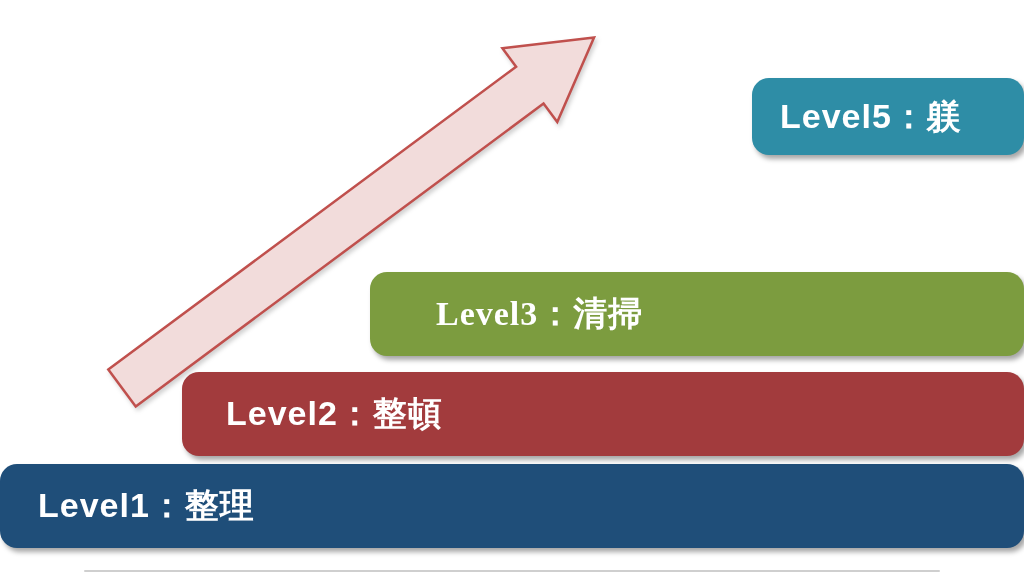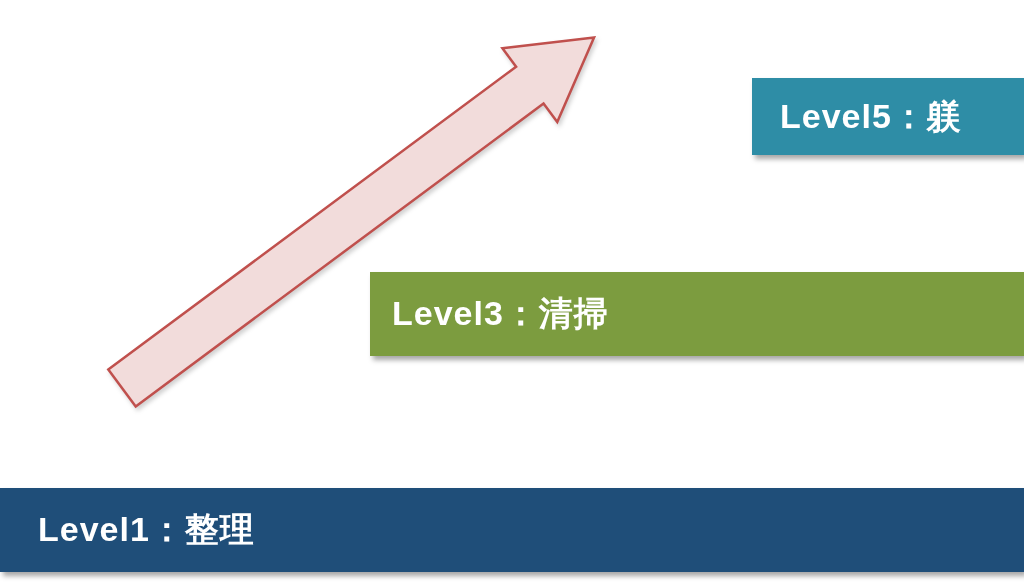--- a/index.html
+++ b/index.html
@@ -14,35 +14,36 @@
     height: 584px;
     background: #ffffff;
     overflow: hidden;
   }
   .level-bar {
     position: absolute;
     display: flex;
     align-items: center;
     box-shadow: 3px 4px 5px rgba(0,0,0,0.35);
     z-index: 2;
+    border-radius: 17px;
   }
   .level-bar .label {
     color: #ffffff;
     font-weight: bold;
     font-size: 34px;
     letter-spacing: 1px;
     white-space: nowrap;
   }
   
-  .bar-1 { left: 0px;   top: 488px; width: 1024px; height: 84px; }
+  .bar-1 { left: 0px;   top: 464px; width: 1024px; height: 84px; }
   .bar-1 .label { padding-left: 38px; }
   .bar-2 { left: 182px; top: 372px; width: 842px;  height: 84px; }
   .bar-2 .label { padding-left: 44px; }
   .bar-3 { left: 370px; top: 272px; width: 654px;  height: 84px; }
-  .bar-3 .label { padding-left: 22px; }
+  .bar-3 .label { padding-left: 66px; font-family: Liberation Serif, serif; }
   .bar-4 { left: 560px; top: 180px; width: 464px;  height: 78px; }
   .bar-4 .label { padding-left: 36px; }
   .bar-5 { left: 752px; top: 78px;  width: 272px;  height: 77px; }
   .bar-5 .label { padding-left: 28px; }
 
   .growth-arrow-svg {
     position: absolute;
     left: 0; top: 0;
     width: 1024px;
     height: 584px;
@@ -69,20 +70,23 @@
   <svg class="growth-arrow-svg" viewBox="0 0 1024 584">
     <g transform="translate(122,388) rotate(-36.6)">
       <polygon points="0,-23 508,-23 508,-46 588,0 508,46 508,23 0,23" fill="#F2DCDB" stroke="#C0504D" stroke-width="2.5" stroke-linejoin="miter"></polygon>
     </g>
   </svg>
 
   <div class="level-bar bar-1" style="background: rgb(31, 78, 121);">
     <span class="label">Level1：整理</span>
   </div>
 
+  <div class="level-bar bar-2" style="background: rgb(162, 59, 61);">
+    <span class="label">Level2：整頓</span>
+  </div>
 
   <div class="level-bar bar-3" style="background: rgb(124, 156, 63);">
     <span class="label">Level3：清掃</span>
   </div>
 
 
   <div class="level-bar bar-5" style="background: rgb(46, 141, 166);">
     <span class="label">Level5：躾</span>
   </div>
 

